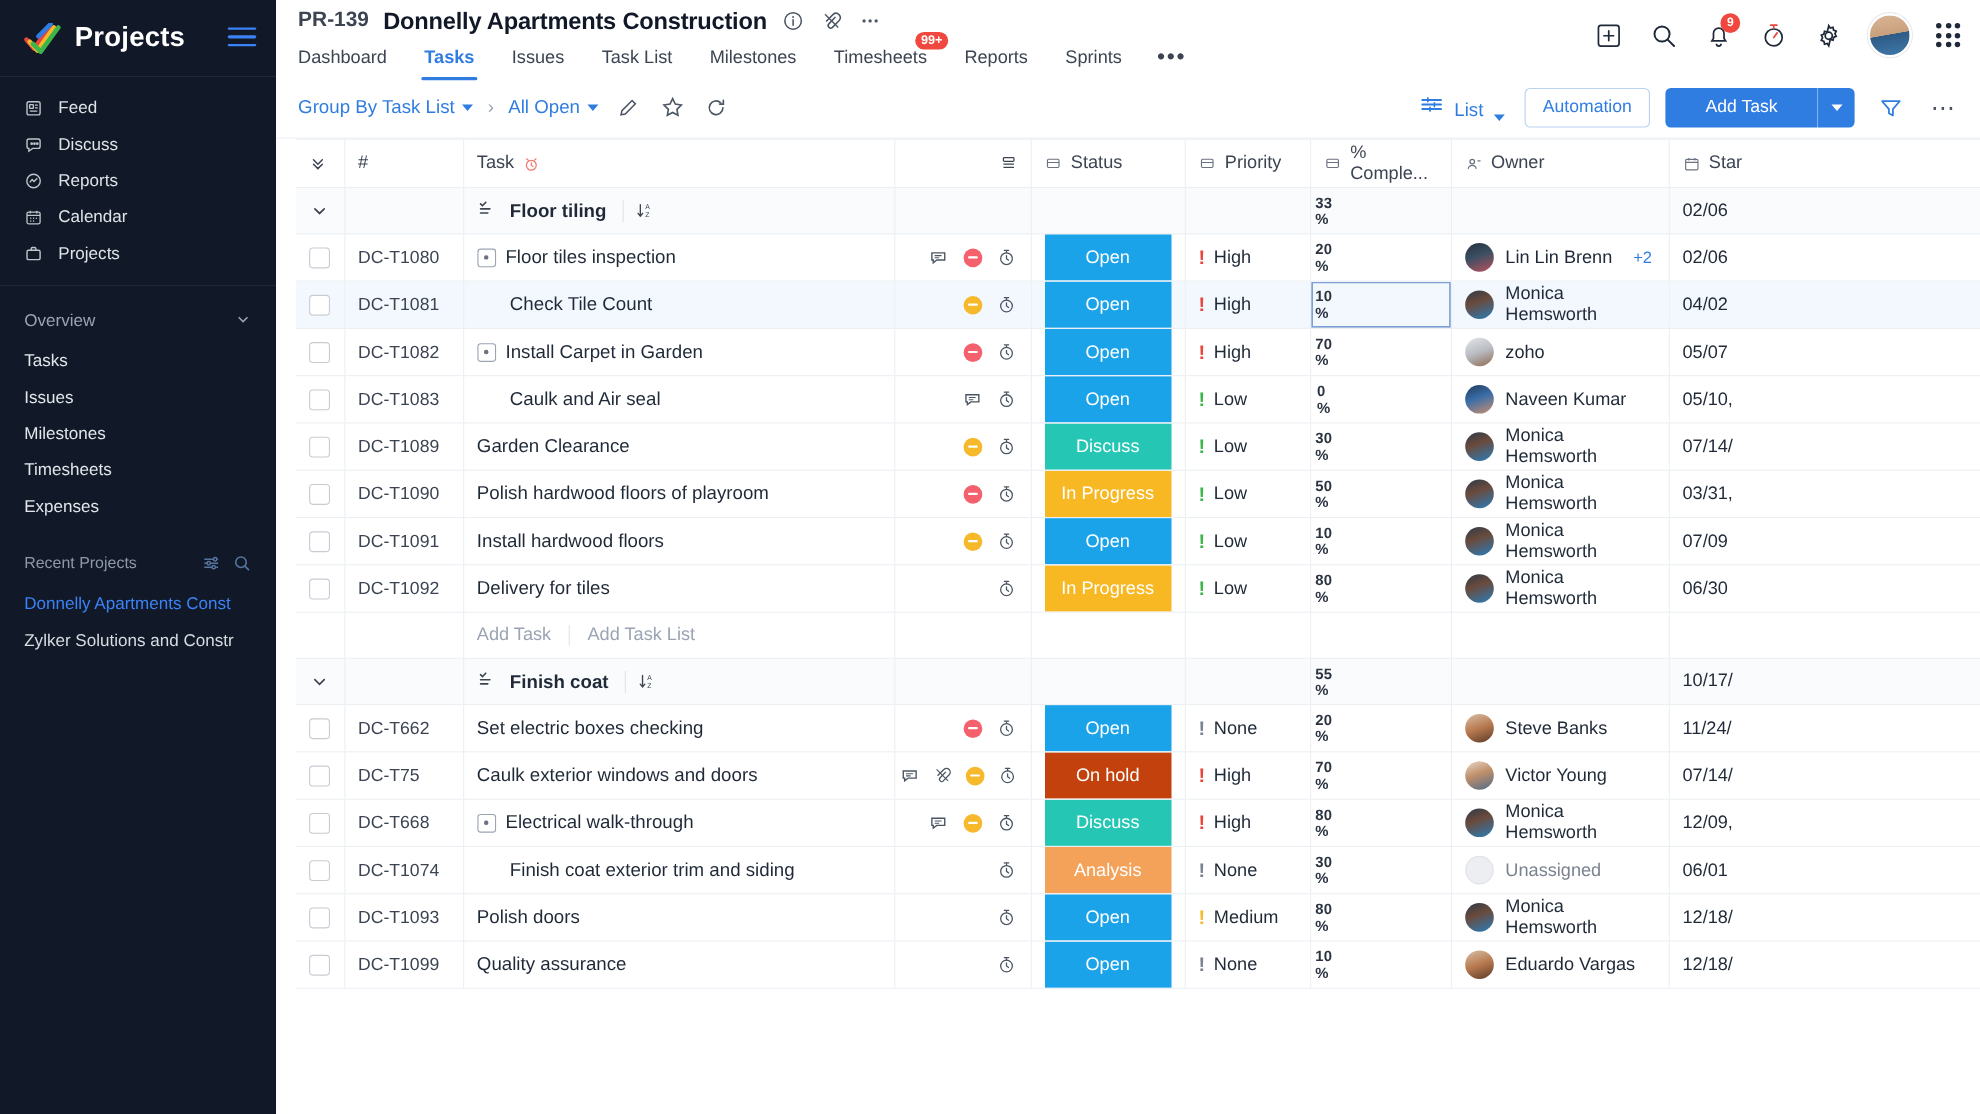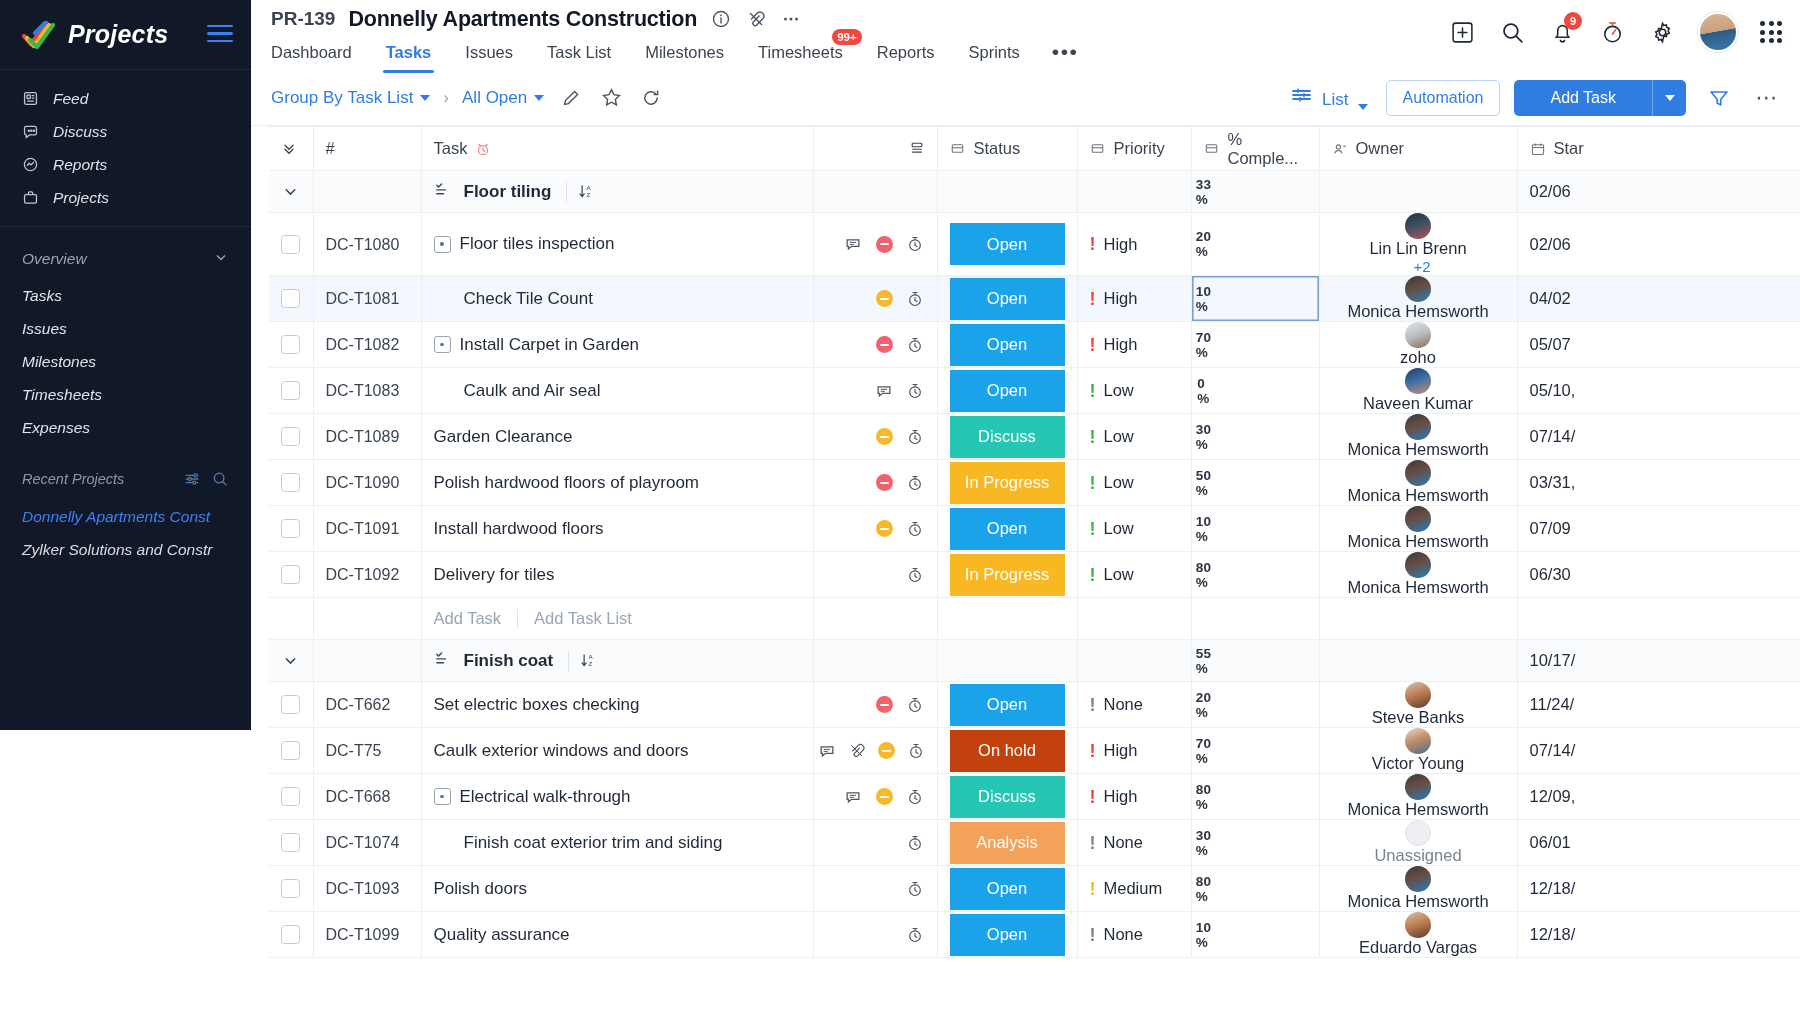--- a/index.html
+++ b/index.html
@@ -6,27 +6,26 @@
   html, body {
     width: 1800px; height: 1013px;
     font-family: "Liberation Sans", sans-serif;
     background: #ffffff;
     overflow: hidden;
   }
   .app { display: flex; width: 1800px; height: 1013px; }
 
   
   .sidebar {
-    width: 251px; height: 730px;
+    width: 251px; height: 1013px;
     background: #111827;
     color: #e5e7eb;
     flex: 0 0 251px;
     position: relative;
     overflow: hidden;
-    font-style: italic;
   }
   .sb-logo-row {
     height: 70px; display: flex; align-items: center;
     padding: 0 18px 0 22px; gap: 12px;
     border-bottom: 1px solid #1f2937;
   }
   .logo-mark { width: 34px; height: 28px; flex: 0 0 34px; position: relative; }
   .logo-mark svg { display: block; }
   .logo-text { font-size: 25px; font-weight: 700; color: #fff; letter-spacing: .2px; flex: 1; }
   .hamburger { width: 26px; height: 20px; cursor: pointer; flex: 0 0 26px; }
@@ -197,21 +196,21 @@
   .pctbar {
     position: relative; height: 22px; border-radius: 11px; background: #eceef1; overflow: hidden; width: 112px;
   }
   .pctfill { position: absolute; left: 0; top: 0; bottom: 0; background: #6dc561; border-radius: 11px; }
   .pcttext {
     position: absolute; inset: 0; display: flex; align-items: center; justify-content: center;
     font-size: 13.5px; color: #2b3440; font-weight: 600; letter-spacing: .3px;
   }
   td.pct-selected { box-shadow: inset 0 0 0 1.6px #7a9fd4; }
 
-  .owner { display: flex; align-items: center; gap: 0; flex-direction: column; }
+  .owner { display: flex; align-items: center; gap: 11px; }
   .av { width: 26px; height: 26px; border-radius: 50%; flex: 0 0 26px; overflow: hidden; }
   .av.a1 { background: linear-gradient(160deg,#23303f 0%,#3c4f63 45%,#b9525c 100%); }
   .av.a2 { background: linear-gradient(160deg,#2b3a48 0%,#6a4a3c 40%,#2a7db8 100%); }
   .av.a3 { background: linear-gradient(160deg,#e3e5e8 0%,#b9bcc2 50%,#8d6a52 100%); }
   .av.a4 { background: linear-gradient(160deg,#1f3a5c 0%,#3b6ea8 45%,#c98f6d 100%); }
   .av.a5 { background: linear-gradient(160deg,#d8c1a8 0%,#b8794f 50%,#5b3a27 100%); }
   .av.a6 { background: linear-gradient(160deg,#e8d9c9 0%,#c08f6a 45%,#4d6b8a 100%); }
   .av.none { background: #eceef1; border: 1px solid #dfe3e8; }
   .oname { font-size: 16.5px; color: #1f2937; }
   .oname.muted { color: #7a838f; }
@@ -269,20 +268,34 @@
         <span>Discuss</span>
       </div>
       <div class="sb-item">
         <span class="ico">
           <svg width="17" height="17" viewBox="0 0 20 20" fill="none" stroke="#dfe3e8" stroke-width="1.5">
               <circle cx="10" cy="10" r="7.2"></circle>
               <path d="M6 11.5l2.5-3 2 2L14 7"></path>
             </svg>
         </span>
         <span>Reports</span>
+      </div>
+      <div class="sb-item">
+        <span class="ico">
+          <svg width="17" height="17" viewBox="0 0 20 20" fill="none" stroke="#dfe3e8" stroke-width="1.4">
+              <rect x="3" y="4.5" width="14" height="12.5" rx="1.6"></rect>
+              <path d="M3 8h14M6.5 3v3M13.5 3v3"></path>
+              <circle cx="7" cy="11" r=".8" fill="#dfe3e8" stroke="none"></circle>
+              <circle cx="10" cy="11" r=".8" fill="#dfe3e8" stroke="none"></circle>
+              <circle cx="13" cy="11" r=".8" fill="#dfe3e8" stroke="none"></circle>
+              <circle cx="7" cy="14" r=".8" fill="#dfe3e8" stroke="none"></circle>
+              <circle cx="10" cy="14" r=".8" fill="#dfe3e8" stroke="none"></circle>
+            </svg>
+        </span>
+        <span>Calendar</span>
       </div>
       <div class="sb-item">
         <span class="ico">
           <svg width="17" height="17" viewBox="0 0 20 20" fill="none" stroke="#dfe3e8" stroke-width="1.5">
               <rect x="3" y="6.5" width="14" height="10" rx="1.6"></rect>
               <path d="M7.5 6.5V4.8A1.3 1.3 0 018.8 3.5h2.4a1.3 1.3 0 011.3 1.3v1.7"></path>
             </svg>
         </span>
         <span>Projects</span>
       </div>

